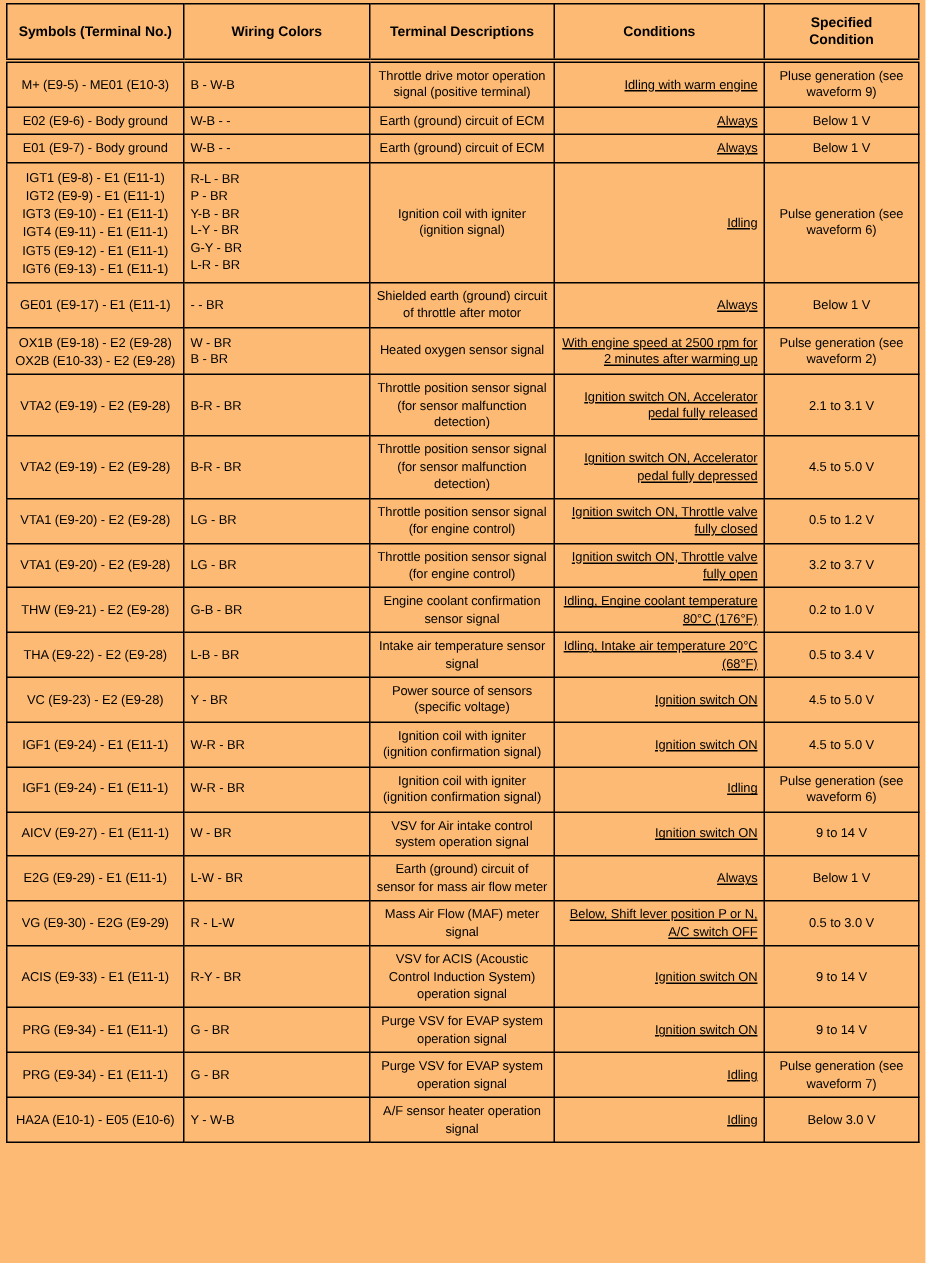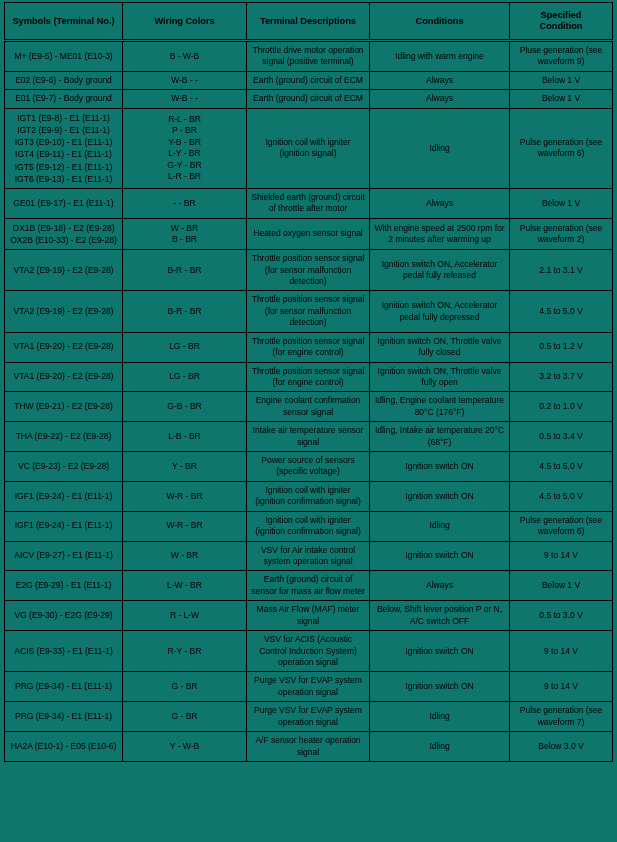--- a/index.html
+++ b/index.html
@@ -13,21 +13,21 @@
     font-family: "Liberation Sans", sans-serif;
     color: #000000;
     overflow: hidden;
   }
   #page {
     position: relative;
     width: 617px;
     height: 842px;
     box-sizing: border-box;
     padding: 2px 4px 0 4px;
-    background: #0f766e;
+    background: #fdba74;
   }
   table.spec {
     width: 608px;
     border-collapse: collapse;
     table-layout: fixed;
     border: 1px solid #000;
   }
   table.spec col.c1 { width: 118px; }
   table.spec col.c2 { width: 124px; }
   table.spec col.c3 { width: 123px; }
@@ -48,23 +48,23 @@
   }
   tbody td {
     border: 1px solid #000;
     font-size: 8.6px;
     line-height: 1.33;
     padding: 3px 4px;
     vertical-align: middle;
     letter-spacing: -0.05px;
   }
   td.sym   { text-align: center; }
-  td.wire  { text-align: center; white-space: pre-line; }
+  td.wire  { white-space: pre-line; }
   td.desc  { text-align: center; }
-  td.cond  { text-align: center; }
+  td.cond  { text-align: right; text-decoration: underline; }
   td.spec  { text-align: center; }
   td.sym.multi { white-space: pre-line; line-height: 1.42; }
 </style>
 </head>
 <body>
 
 <div id="page">
   <table class="spec">
     <colgroup>
       <col class="c1">

